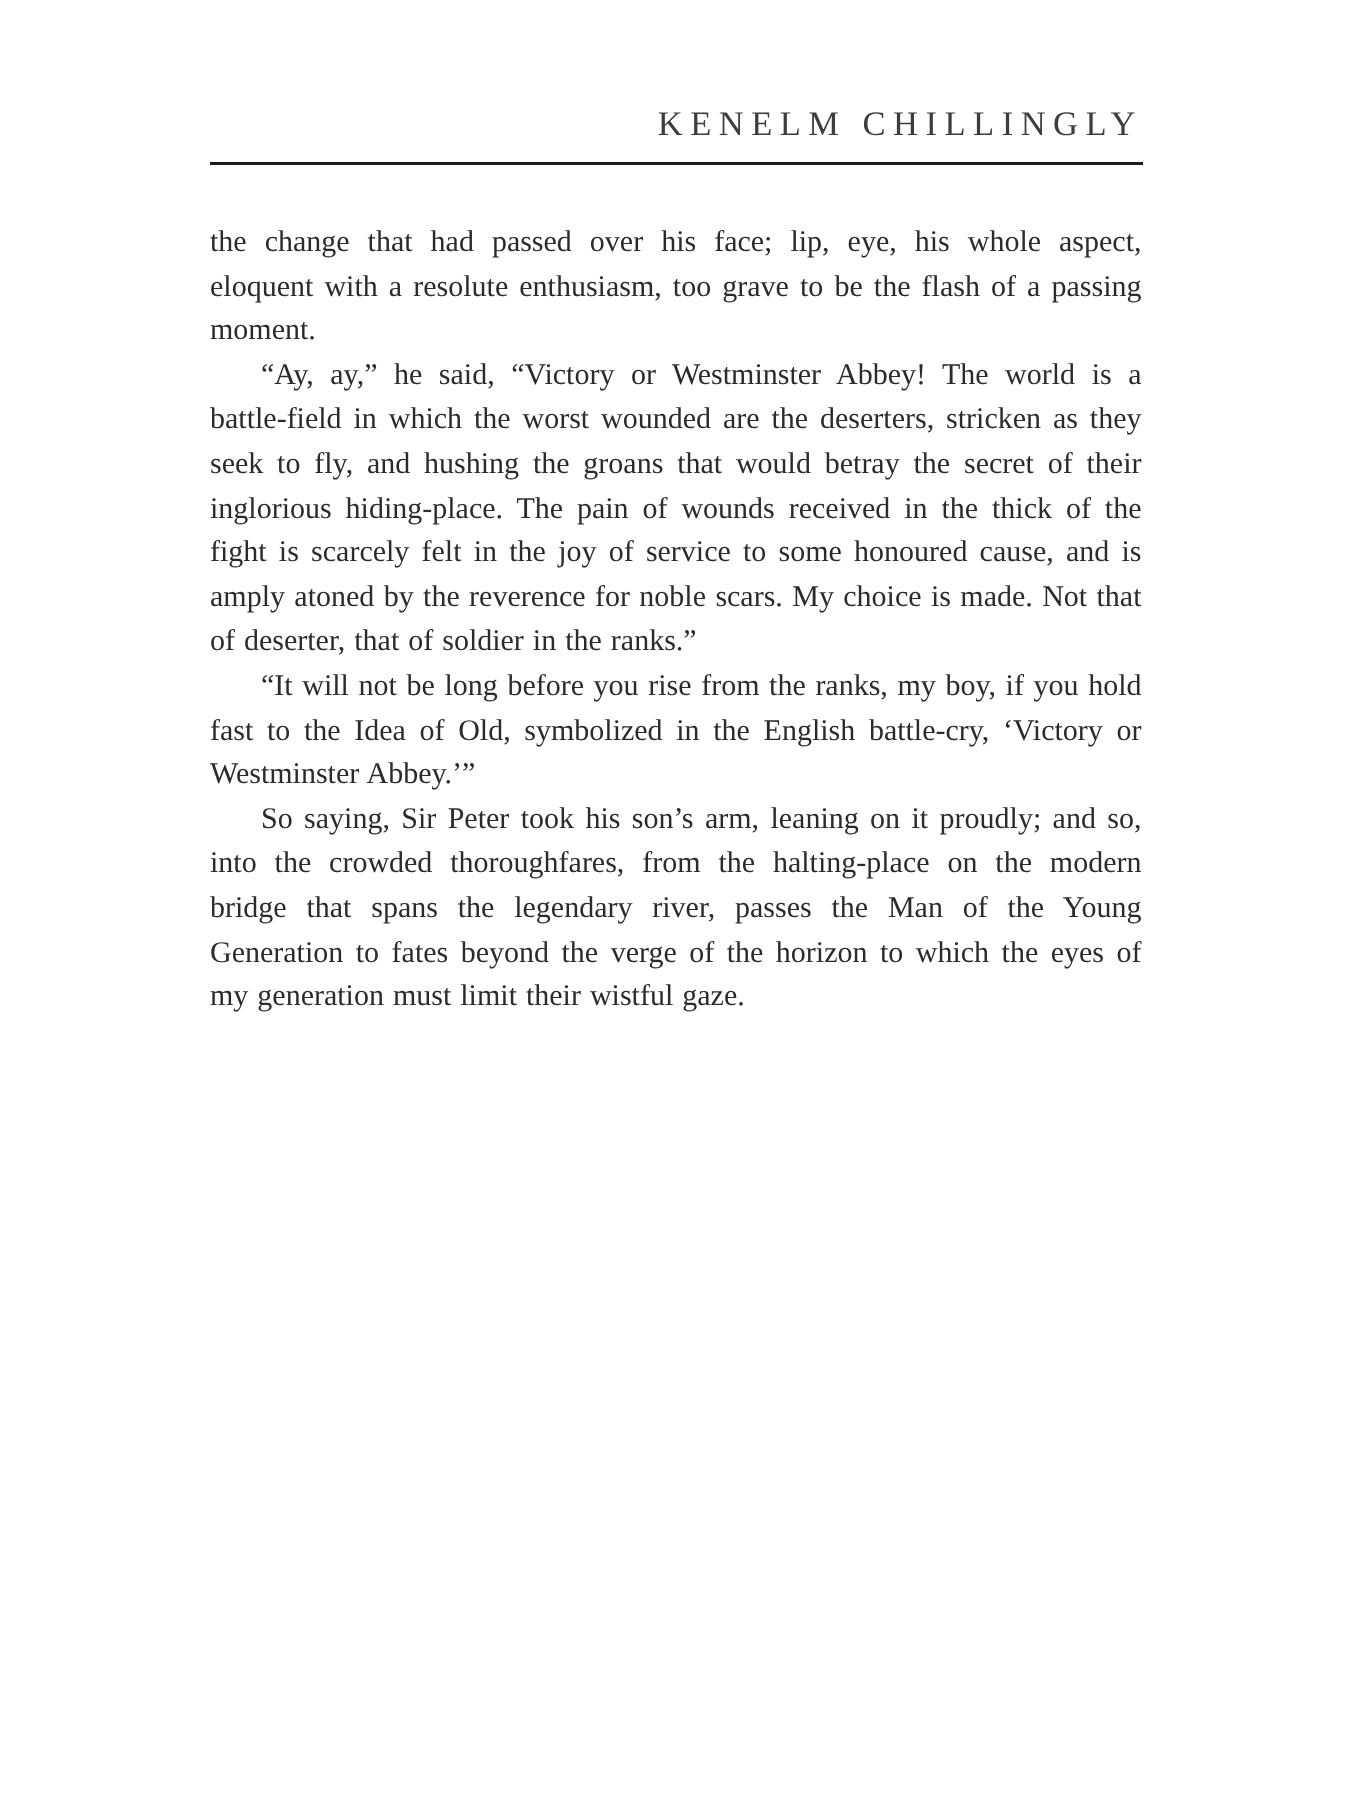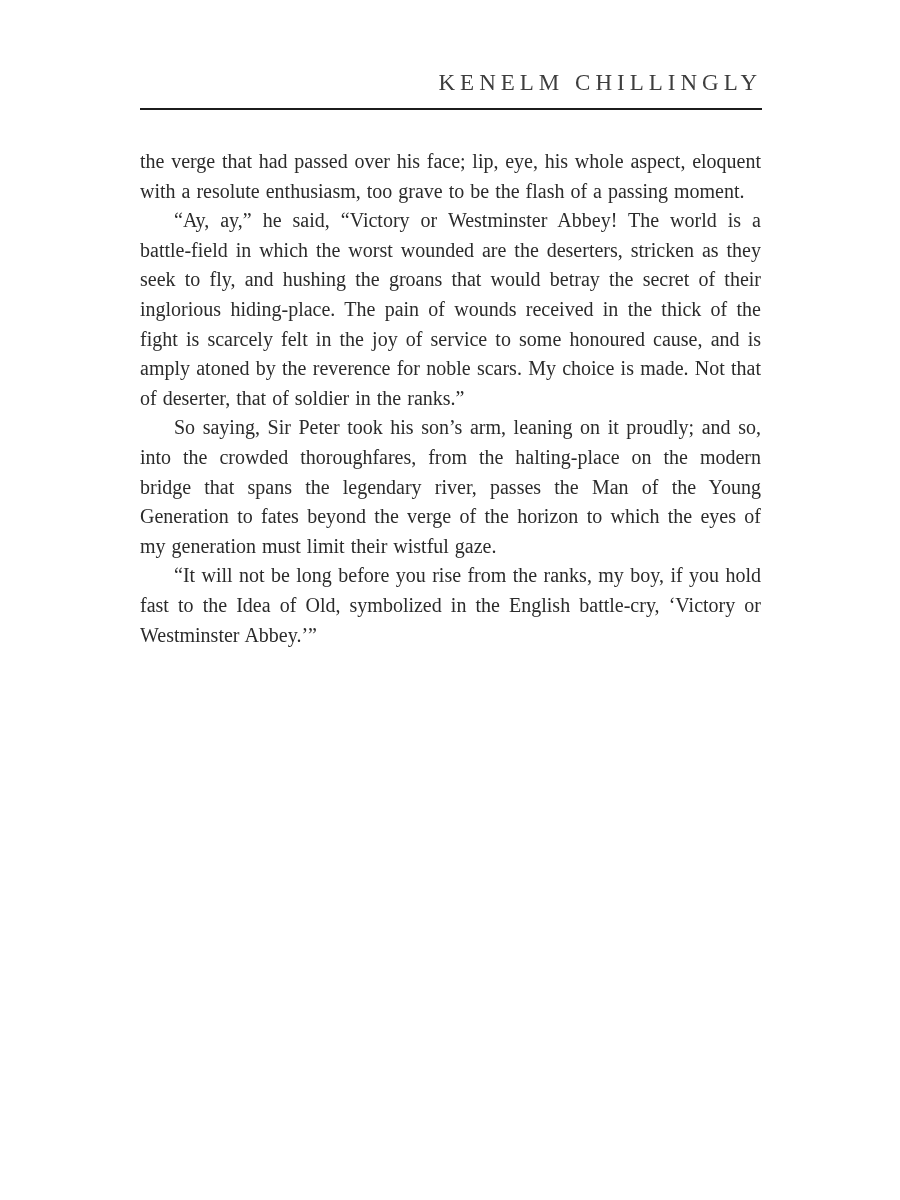--- a/index.html
+++ b/index.html
@@ -67,19 +67,19 @@
 </head>
 <body>
 
 <div class="page">
 
   <div class="running-head">KENELM CHILLINGLY</div>
 
   <div class="head-rule"></div>
 
   <div class="text-block">
-    <p>the verge that had passed over his face; lip, eye, his whole aspect, eloquent with a resolute enthusiasm, too grave to be the flash of a passing moment.</p>
+    <p>the change that had passed over his face; lip, eye, his whole aspect, eloquent with a resolute enthusiasm, too grave to be the flash of a passing moment.</p>
     <p class="indent">“Ay, ay,” he said, “Victory or Westminster Abbey! The world is a battle-field in which the worst wounded are the deserters, stricken as they seek to fly, and hushing the groans that would betray the secret of their inglorious hiding-place. The pain of wounds received in the thick of the fight is scarcely felt in the joy of service to some honoured cause, and is amply atoned by the reverence for noble scars. My choice is made. Not that of deserter, that of soldier in the ranks.”</p>
+    <p class="indent">“It will not be long before you rise from the ranks, my boy, if you hold fast to the Idea of Old, symbolized in the English battle-cry, ‘Victory or Westminster Abbey.’”</p>
     <p class="indent">So saying, Sir Peter took his son’s arm, leaning on it proudly; and so, into the crowded thoroughfares, from the halting-place on the modern bridge that spans the legendary river, passes the Man of the Young Generation to fates beyond the verge of the horizon to which the eyes of my generation must limit their wistful gaze.</p>
-    <p class="indent">“It will not be long before you rise from the ranks, my boy, if you hold fast to the Idea of Old, symbolized in the English battle-cry, ‘Victory or Westminster Abbey.’”</p>
   </div>
 
 </div>
 
 </body></html>

